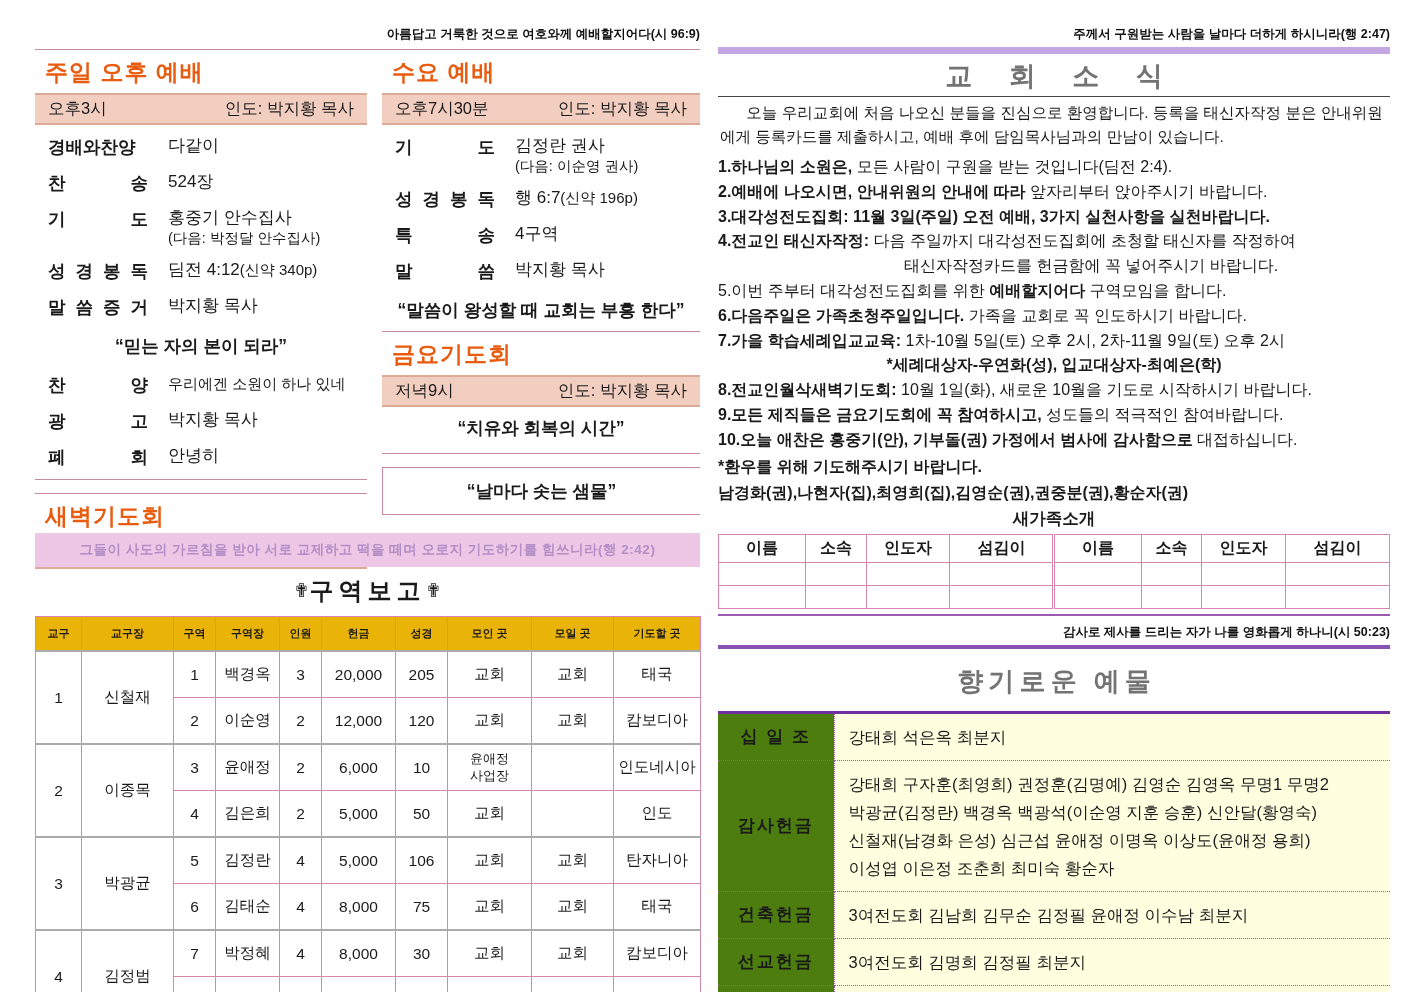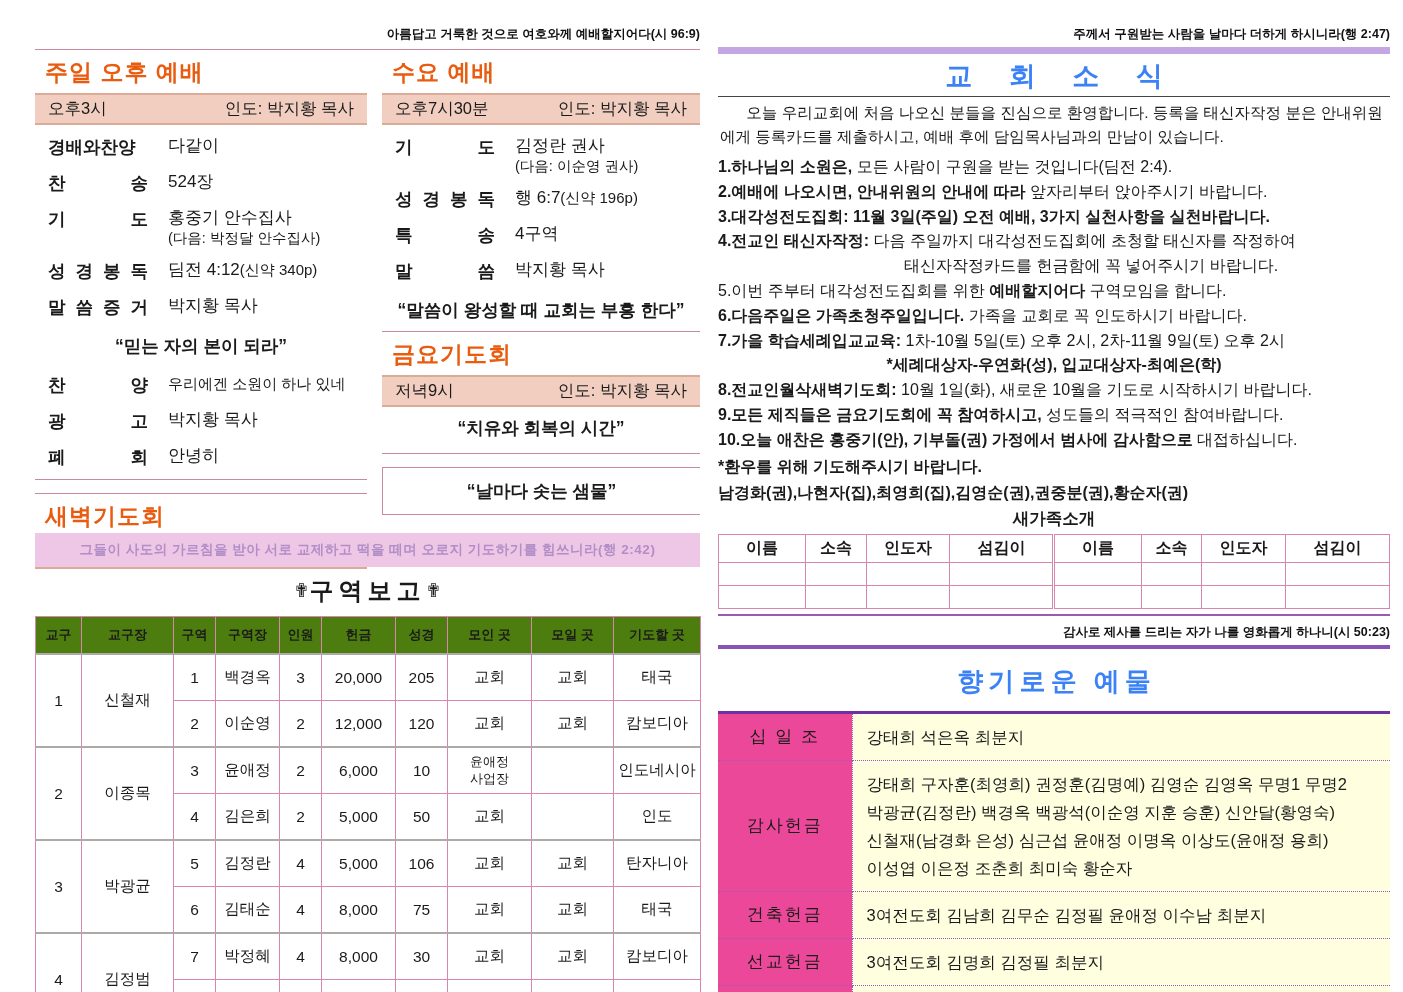--- a/index.html
+++ b/index.html
@@ -39,51 +39,51 @@
   
   .report-block { position: absolute; left: 35px; top: 533px; width: 665px; }
   .banner {
     background: #efc7e6; color: #b18fc6; font-weight: bold; font-size: 13.5px;
     text-align: center; padding: 8px 0; letter-spacing: 0.5px;
   }
   .report-title { text-align: center; font-size: 24px; font-weight: bold; padding: 8px 0 9px 0; letter-spacing: 5px; }
   .report-title .cross { font-size: 19px; font-weight: normal; letter-spacing: 0; position: relative; top: -2px; }
   table.report-table { width: 665px; border-collapse: collapse; table-layout: fixed; text-align: center; }
   table.report-table th {
-    background: #4d7c0f; border: 1px solid #d886ae; font-size: 13px; font-weight: bold; padding: 9px 1px;
+    background: #eab308; border: 1px solid #d886ae; font-size: 11px; font-weight: bold; padding: 9px 1px;
   }
   table.report-table td { border: 1px solid #d886ae; font-size: 15.5px; padding: 12px 1px; }
   table.report-table tr.group-start td { border-top: 2px solid #ababab; }
   table.report-table tbody tr:last-child td { border-bottom: 2px solid #ababab; }
   table.report-table td.two-line { font-size: 13px; line-height: 1.3; padding: 5px 1px; }
   
   .right-half { position: absolute; left: 718px; top: 26px; width: 672px; }
   .purple-bar { height: 7px; background: #c3a6e2; margin-top: 4px; }
-  .serif-title { font-family: "Liberation Serif", serif; text-align: center; font-weight: bold; color: #3b82f6; }
+  .serif-title { font-family: "Liberation Serif", serif; text-align: center; font-weight: bold; color: #737373; }
   .news-title { font-size: 27px; letter-spacing: 0.55em; padding: 4px 0 2px 0.55em; }
   .title-rule { border-top: 1.5px solid #444; }
   .welcome { font-size: 15.5px; line-height: 1.55; text-indent: 1.7em; padding: 4px 2px 6px 2px; }
   .news-item { font-size: 16px; line-height: 24.8px; }
   .news-item .b { font-weight: bold; }
   .news-item.center { text-align: center; font-weight: bold; }
   .news-item.indent { padding-left: 186px; }
   .prayer { font-size: 16px; font-weight: bold; line-height: 24px; margin-top: 2px; }
   .newfam-title { text-align: center; font-weight: bold; font-size: 16.5px; padding: 3px 0 4px 0; }
   table.newfam-table { width: 100%; border-collapse: collapse; table-layout: fixed; text-align: center; }
   table.newfam-table th { border: 1px solid #d886ae; font-size: 16px; font-weight: bold; padding: 3px 0; }
   table.newfam-table td { border: 1px solid #d886ae; height: 23px; }
   table.newfam-table .mid-split { border-right: 3px double #d886ae; }
   .thin-purple { border-top: 2px solid #9b59b6; margin-top: 5px; }
   .right-quote2 { margin-top: 8px; }
   .thick-purple { border-top: 4px solid #8952b5; margin-top: 4px; }
   .offering-title { font-size: 26px; letter-spacing: 0.2em; padding: 15px 0 12px 0.2em; }
   table.offering-table { width: 100%; border-collapse: collapse; border-top: 3px solid #7030a0; border-bottom: 3px solid #7030a0; }
   table.offering-table tr + tr { border-top: 1.5px dotted #9b59b6; }
   table.offering-table th.off-label {
-    width: 134px; background: #ec4899; font-weight: normal; font-size: 17px; letter-spacing: 2px;
+    width: 116px; background: #4d7c0f; font-weight: bold; font-size: 17px; letter-spacing: 2px;
     border-right: 1.5px dotted #9b59b6; text-align: center; vertical-align: middle;
   }
   table.offering-table td.off-val { background: #ffffe0; font-size: 16.5px; line-height: 1.7; padding: 9px 8px 9px 14px; }
 </style>
 </head>
 <body>
 
 <div class="page">
 
   <div class="left-half">

